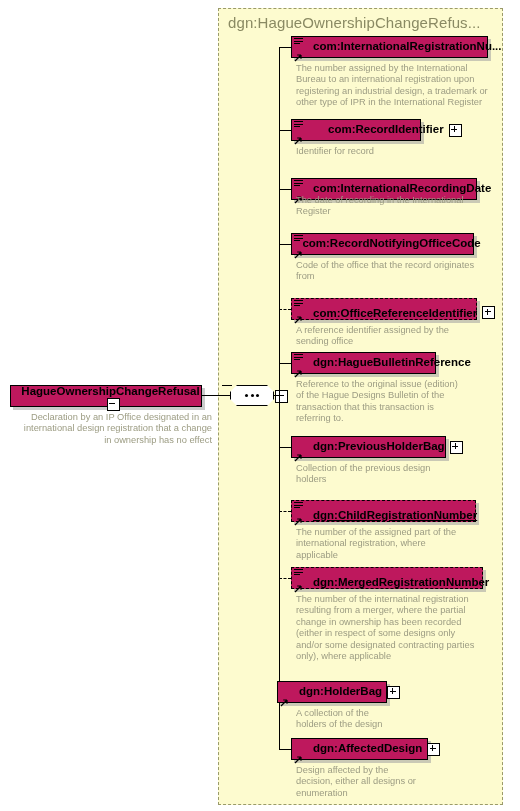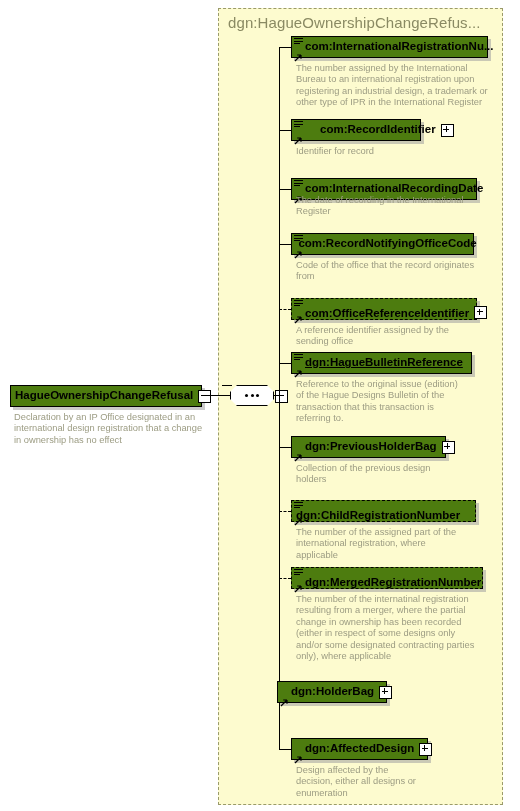--- a/index.html
+++ b/index.html
@@ -40,26 +40,26 @@
     font-size: 15px;
     color: #8a8a63;
     letter-spacing: 0.1px;
     white-space: nowrap;
   }
 
   
   .node {
     position: absolute;
     box-sizing: border-box;
-    background: #4d7c0f;
+    background: #be185d;
     border: 1.6px solid #000000;
     height: 22px;
     display: flex;
     align-items: center;
-    padding-left: 4px;
+    padding-left: 12px;
     padding-right: 3px;
     box-shadow: 3px 3px 0 0 rgba(160,160,160,0.55);
   }
   .node.optional {
     border: 1.6px dashed #000000;
     align-items: flex-end;
   }
   .node .label {
     font-size: 11.5px;
     font-weight: bold;
@@ -196,25 +196,25 @@
   }
 </style>
 </head>
 <body>
 
 <div id="diagram">
 
   <div class="group-box"></div>
   <div class="group-label">dgn:HagueOwnershipChangeRefus...</div>
 
-  <div class="node" id="root-node" style="left:10px; top:385px; width:192px;">
+  <div class="node" id="root-node" style="left:10px; top:385px; width:192px;flex-direction:column;">
     <span class="label">HagueOwnershipChangeRefusal</span>
     <span class="toggle"></span>
   </div>
-  <div class="annot" style="left:14px; top:412px; width:192px;">Declaration by an IP Office designated in an
+  <div class="annot" style="left:20px; top:412px; width:192px;text-align:right;">Declaration by an IP Office designated in an
 international design registration that a change
 in ownership has no effect</div>
 
   <div class="hline" style="left:202px; top:395px; width:28px;"></div>
 
   <div class="sequence" style="left:230px; top:385px;">
     <b></b>
     <b></b>
     <b></b>
   </div>
@@ -306,21 +306,21 @@
           <path d="M7 1 L1 7 M7 1 L3.2 1 M7 1 L7 4.8" stroke="#000" stroke-width="1.2" fill="none"></path>
         </svg>
     </span>
     <span class="label" style="margin-left:9px;">com:OfficeReferenceIdentifier</span>
     <span class="toggle plus"></span>
   </div>
   <div class="annot" style="left:296px; top:325px; width:205px;">A reference identifier assigned by the
 sending office</div>
 
   <div class="hline" style="left:279px; top:363px; width:12px;"></div>
-  <div class="node" style="left:291px; top:352px; width:181px;text-decoration:underline;">
+  <div class="node" style="left:291px; top:352px; width:145px;">
     <span class="glyph-lines">
         <i></i>
         <i></i>
         <i></i>
       </span>
     <span class="glyph-arrow">
       <svg width="8" height="8" viewBox="0 0 8 8">
           <path d="M7 1 L1 7 M7 1 L3.2 1 M7 1 L7 4.8" stroke="#000" stroke-width="1.2" fill="none"></path>
         </svg>
     </span>
@@ -349,21 +349,21 @@
     <span class="glyph-lines">
         <i></i>
         <i></i>
         <i></i>
       </span>
     <span class="glyph-arrow">
       <svg width="8" height="8" viewBox="0 0 8 8">
           <path d="M7 1 L1 7 M7 1 L3.2 1 M7 1 L7 4.8" stroke="#000" stroke-width="1.2" fill="none"></path>
         </svg>
     </span>
-    <span class="label" style="">dgn:ChildRegistrationNumber</span>
+    <span class="label" style="margin-left:9px;text-decoration:underline;">dgn:ChildRegistrationNumber</span>
   </div>
   <div class="annot" style="left:296px; top:527px; width:205px;">The number of the assigned part of the
 international registration, where
 applicable</div>
 
   <div class="hline dashed" style="left:279px; top:578px; width:12px;"></div>
   <div class="node optional" style="left:291px; top:567px; width:192px;">
     <span class="glyph-lines">
         <i></i>
         <i></i>
@@ -386,20 +386,22 @@
   <div class="hline" style="left:279px; top:692px; width:12px;"></div>
   <div class="node" style="left:277px; top:681px; width:110px;">
     <span class="glyph-arrow">
       <svg width="8" height="8" viewBox="0 0 8 8">
           <path d="M7 1 L1 7 M7 1 L3.2 1 M7 1 L7 4.8" stroke="#000" stroke-width="1.2" fill="none"></path>
         </svg>
     </span>
     <span class="label" style="margin-left:9px;">dgn:HolderBag</span>
     <span class="toggle plus"></span>
   </div>
+  <div class="annot" style="left:296px; top:708px; width:205px;">A collection of the
+holders of the design</div>
 
   <div class="hline" style="left:279px; top:749px; width:12px;"></div>
   <div class="node" style="left:291px; top:738px; width:137px;">
     <span class="glyph-arrow">
       <svg width="8" height="8" viewBox="0 0 8 8">
           <path d="M7 1 L1 7 M7 1 L3.2 1 M7 1 L7 4.8" stroke="#000" stroke-width="1.2" fill="none"></path>
         </svg>
     </span>
     <span class="label" style="margin-left:9px;">dgn:AffectedDesign</span>
     <span class="toggle plus"></span>

